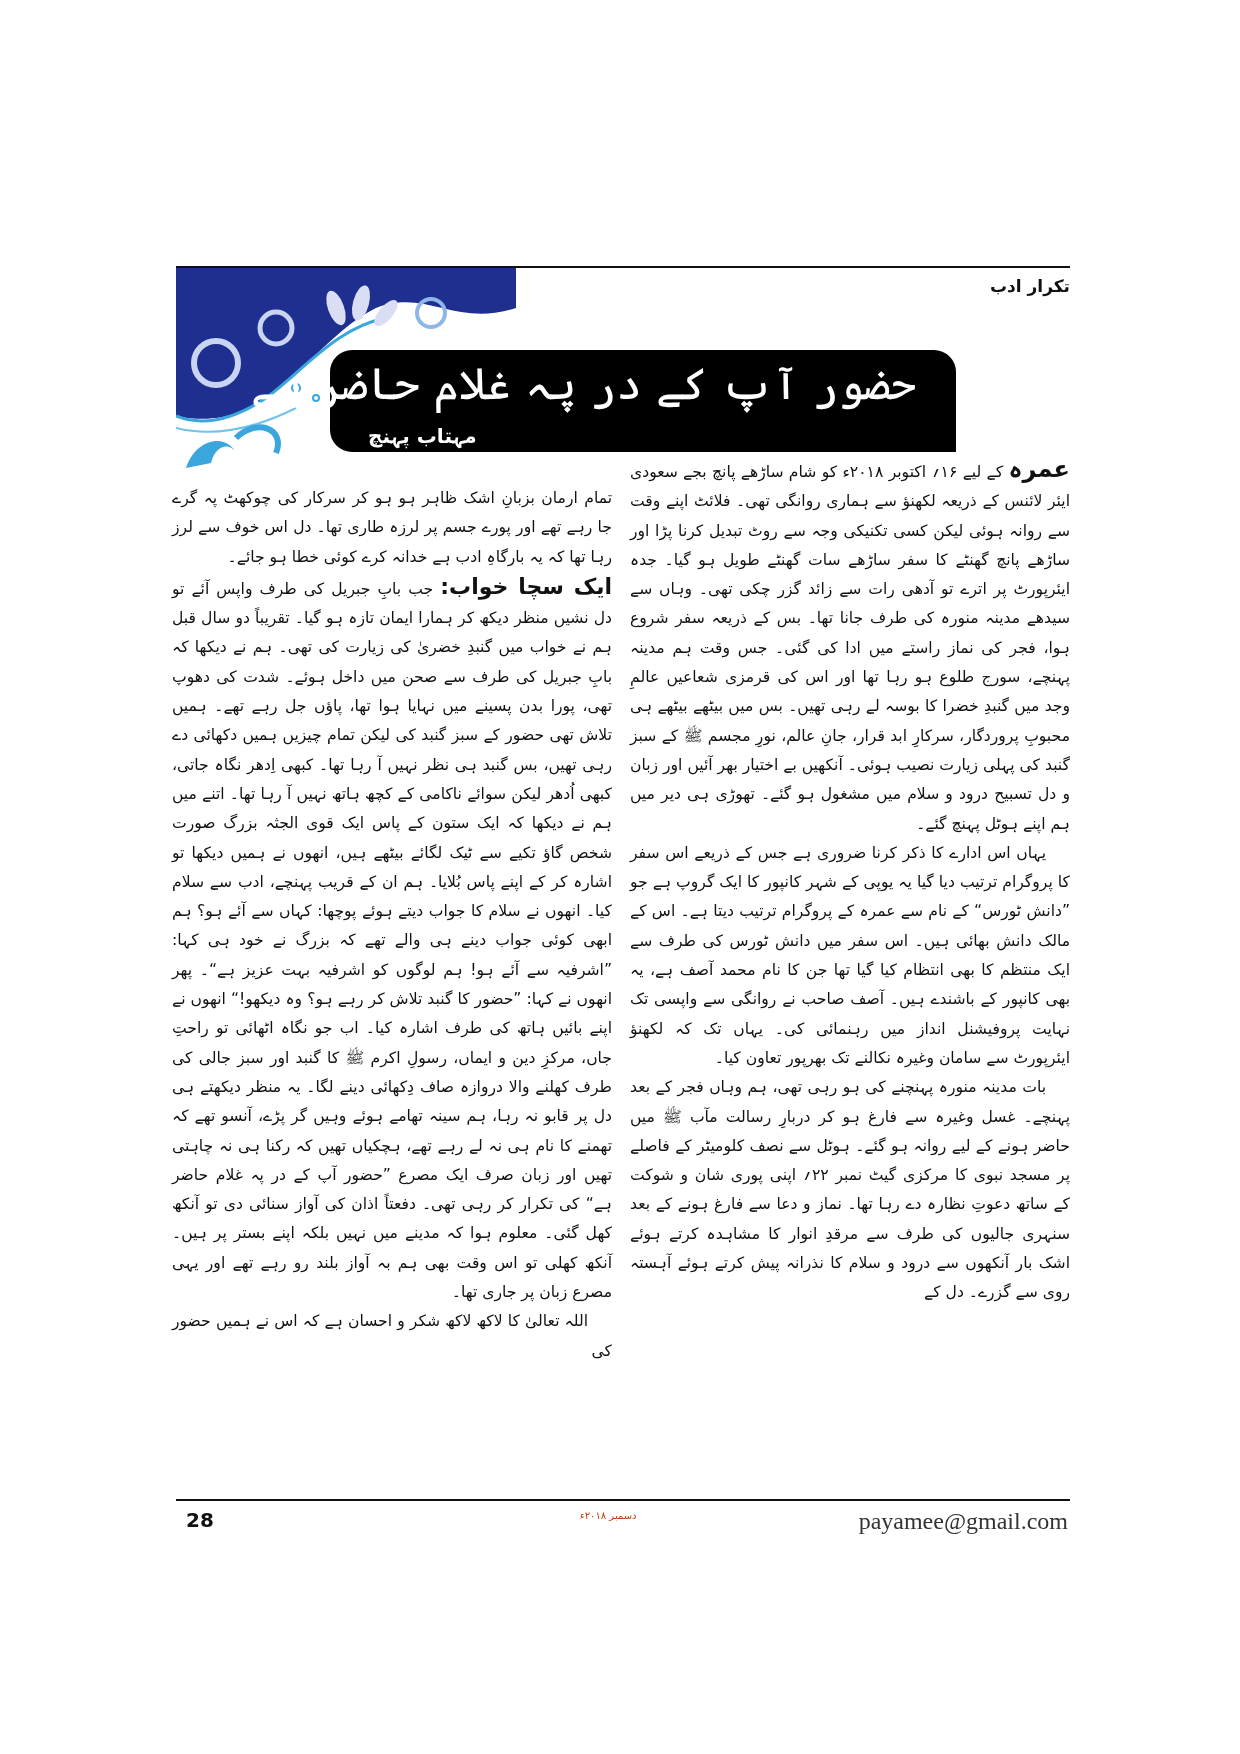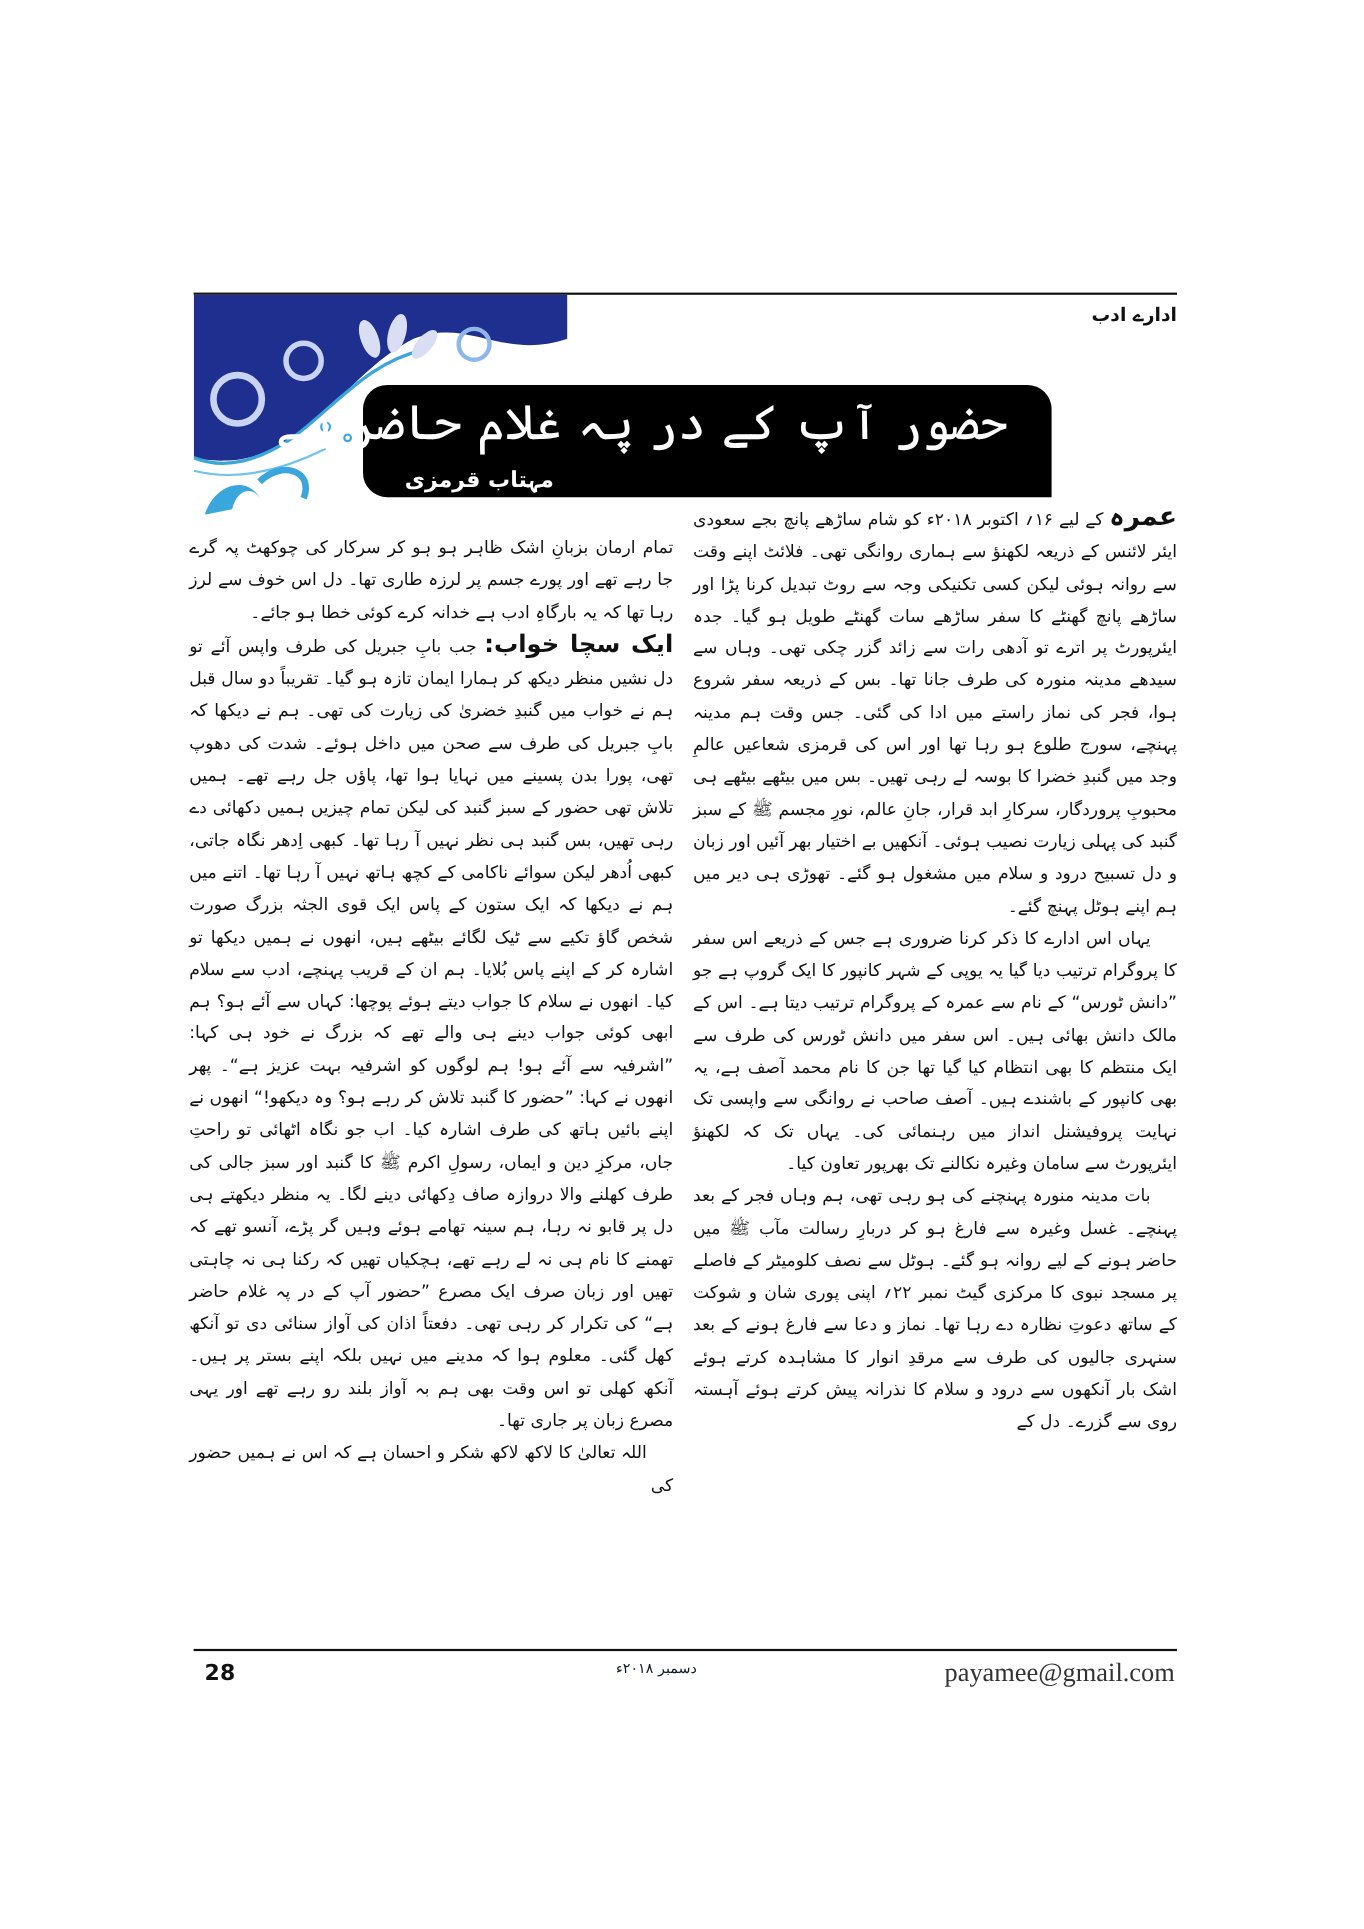--- a/index.html
+++ b/index.html
@@ -19,28 +19,28 @@
          font-family: "DejaVu Sans", sans-serif; font-size: 15.6px; line-height: 29.3px; }
   .col-right { right: 170px; }
   .col-left { left: 172px; margin-top: 29px; }
   .col p { margin: 0; }
   .col p.indent { text-indent: 24px; }
   .lead { font-weight: bold; font-size: 24px; }
   .subhead { font-weight: bold; font-size: 22px; }
   .bottom-rule { position: absolute; left: 176px; top: 1499px; width: 894px; height: 2px; background: #111; }
   .footer-email { position: absolute; right: 172px; top: 1508px; font-family: Liberation Serif, serif;
                   font-size: 24px; color: #333; margin-left: 47px; }
-  .footer-date { position: absolute; left: 560px; top: 1510px; font-size: 13px; direction: rtl; color: #0f172a; }
+  .footer-date { position: absolute; left: 580px; top: 1510px; font-size: 10px; direction: rtl; color: #c2410c; }
   .footer-page { position: absolute; left: 186px; top: 1508px; font-size: 20px; font-weight: bold; direction: rtl; }
 </style>
 </head>
 <body>
 
 <div class="top-rule"></div>
-<div class="section-label">ادارے ادب</div>
+<div class="section-label">تکرار ادب</div>
 
 <div class="ornament">
   <svg width="340" height="200" viewBox="0 0 340 200">
     <path d="M0,0 H340 V40 C280,60 250,20 200,40 C140,70 110,140 40,150 C20,152 10,150 0,148 Z" fill="#1f2f8f"></path>
     <path d="M0,148 C30,160 60,150 90,130 C130,100 160,60 210,50" stroke="#3aa6dc" stroke-width="3" fill="none"></path>
     <path d="M0,160 C40,170 80,160 120,140" stroke="#6fc3ec" stroke-width="2" fill="none"></path>
     <circle cx="40" cy="95" r="22" stroke="#c9d3f2" stroke-width="6" fill="none"></circle>
     <circle cx="100" cy="60" r="16" stroke="#c9d3f2" stroke-width="5" fill="none"></circle>
     <circle cx="255" cy="45" r="14" stroke="#8fb6e8" stroke-width="4" fill="none"></circle>
     <ellipse cx="160" cy="40" rx="8" ry="18" fill="#d9def5" transform="rotate(-20 160 40)"></ellipse>
@@ -48,21 +48,21 @@
     <ellipse cx="210" cy="45" rx="7" ry="16" fill="#d9def5" transform="rotate(40 210 45)"></ellipse>
     <path d="M10,200 C20,170 50,165 60,185 C55,175 40,175 35,195" fill="#3aa6dc"></path>
     <path d="M60,170 C80,150 110,160 100,185" stroke="#3aa6dc" stroke-width="6" fill="none"></path>
     <circle cx="120" cy="120" r="4" stroke="#3aa6dc" stroke-width="2" fill="none"></circle>
     <circle cx="140" cy="130" r="3" stroke="#3aa6dc" stroke-width="2" fill="none"></circle>
   </svg>
 </div>
 
 <div class="title-box">
   <div class="title-text">حضور آپ کے در پہ غلام حاضر ہے</div>
-  <div class="author">مہتاب قرمزی</div>
+  <div class="author">مہتاب پہنچ</div>
 </div>
 
 <div class="col col-right">
   <p><span class="lead">عمرہ</span><span> کے لیے ۱۶؍ اکتوبر ۲۰۱۸ء کو شام ساڑھے پانچ بجے سعودی ایئر لائنس کے ذریعہ لکھنؤ سے ہماری روانگی تھی۔ فلائٹ اپنے وقت سے روانہ ہوئی لیکن کسی تکنیکی وجہ سے روٹ تبدیل کرنا پڑا اور ساڑھے پانچ گھنٹے کا سفر ساڑھے سات گھنٹے طویل ہو گیا۔ جدہ ایئرپورٹ پر اترے تو آدھی رات سے زائد گزر چکی تھی۔ وہاں سے سیدھے مدینہ منورہ کی طرف جانا تھا۔ بس کے ذریعہ سفر شروع ہوا، فجر کی نماز راستے میں ادا کی گئی۔ جس وقت ہم مدینہ پہنچے، سورج طلوع ہو رہا تھا اور اس کی قرمزی شعاعیں عالمِ وجد میں گنبدِ خضرا کا بوسہ لے رہی تھیں۔ بس میں بیٹھے بیٹھے ہی محبوبِ پروردگار، سرکارِ ابد قرار، جانِ عالم، نورِ مجسم ﷺ کے سبز گنبد کی پہلی زیارت نصیب ہوئی۔ آنکھیں بے اختیار بھر آئیں اور زبان و دل تسبیح درود و سلام میں مشغول ہو گئے۔ تھوڑی ہی دیر میں ہم اپنے ہوٹل پہنچ گئے۔</span></p>
   <p class="indent">یہاں اس ادارے کا ذکر کرنا ضروری ہے جس کے ذریعے اس سفر کا پروگرام ترتیب دیا گیا یہ یوپی کے شہر کانپور کا ایک گروپ ہے جو ”دانش ٹورس“ کے نام سے عمرہ کے پروگرام ترتیب دیتا ہے۔ اس کے مالک دانش بھائی ہیں۔ اس سفر میں دانش ٹورس کی طرف سے ایک منتظم کا بھی انتظام کیا گیا تھا جن کا نام محمد آصف ہے، یہ بھی کانپور کے باشندے ہیں۔ آصف صاحب نے روانگی سے واپسی تک نہایت پروفیشنل انداز میں رہنمائی کی۔ یہاں تک کہ لکھنؤ ایئرپورٹ سے سامان وغیرہ نکالنے تک بھرپور تعاون کیا۔</p>
   <p class="indent">بات مدینہ منورہ پہنچنے کی ہو رہی تھی، ہم وہاں فجر کے بعد پہنچے۔ غسل وغیرہ سے فارغ ہو کر دربارِ رسالت مآب ﷺ میں حاضر ہونے کے لیے روانہ ہو گئے۔ ہوٹل سے نصف کلومیٹر کے فاصلے پر مسجد نبوی کا مرکزی گیٹ نمبر ۲۲؍ اپنی پوری شان و شوکت کے ساتھ دعوتِ نظارہ دے رہا تھا۔ نماز و دعا سے فارغ ہونے کے بعد سنہری جالیوں کی طرف سے مرقدِ انوار کا مشاہدہ کرتے ہوئے اشک بار آنکھوں سے درود و سلام کا نذرانہ پیش کرتے ہوئے آہستہ روی سے گزرے۔ دل کے</p>
 </div>
 
 <div class="col col-left">
   <p>تمام ارمان بزبانِ اشک ظاہر ہو ہو کر سرکار کی چوکھٹ پہ گرے جا رہے تھے اور پورے جسم پر لرزہ طاری تھا۔ دل اس خوف سے لرز رہا تھا کہ یہ بارگاہِ ادب ہے خدانہ کرے کوئی خطا ہو جائے۔</p>

